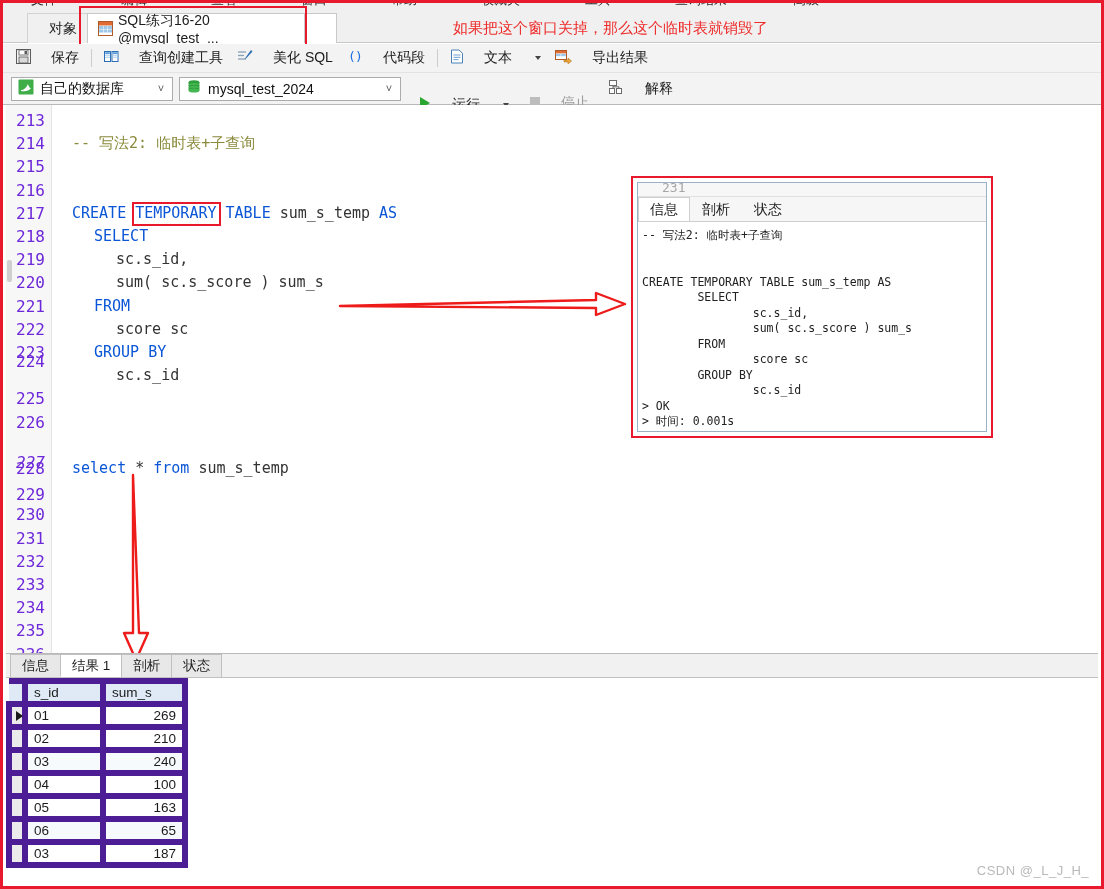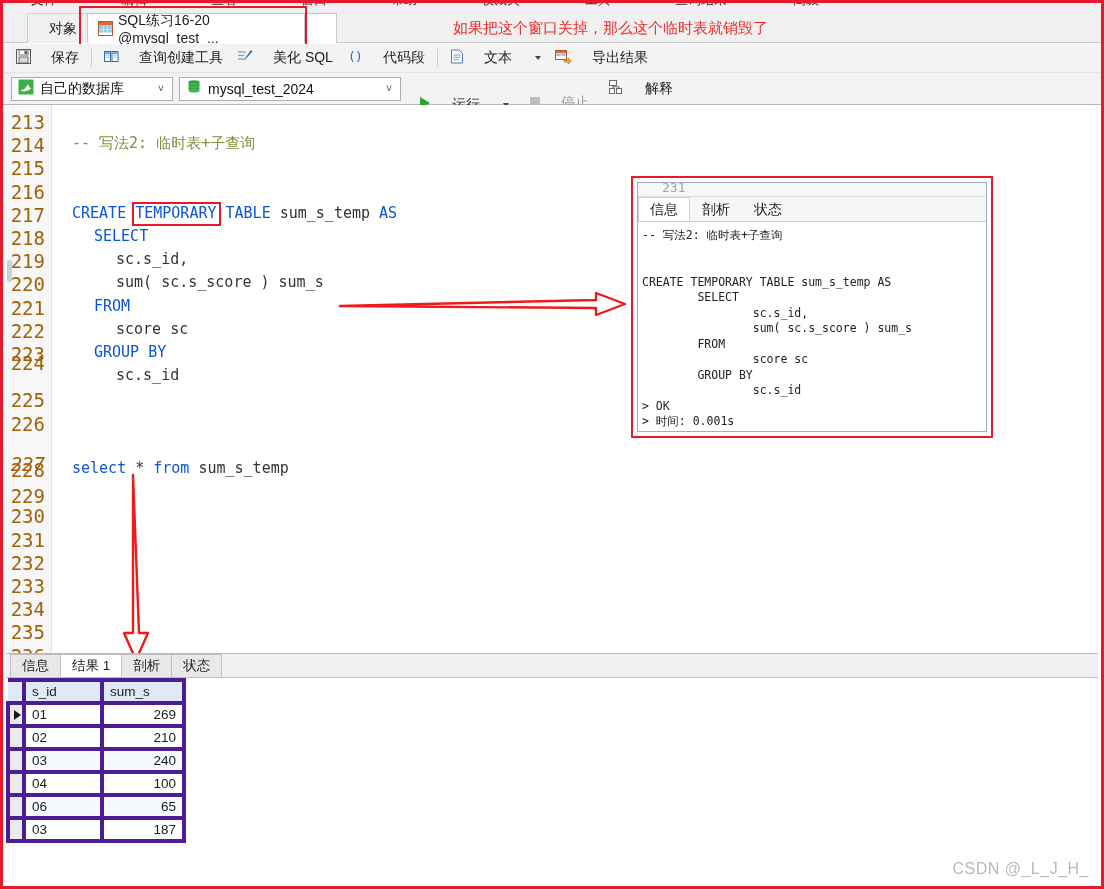--- a/index.html
+++ b/index.html
@@ -97,21 +97,21 @@
     position: absolute; top: 102px; left: 3px; right: 3px; bottom: 233px;
     background: #ffffff; overflow: hidden;
   }
   .gutter {
     position: absolute; left: 0; top: 0; bottom: 0; width: 46px;
     background: #f7f7f7; border-right: 1px solid #e4e4e4;
   }
   .gutter .ln {
     position: absolute; right: 6px;
     font-family: "DejaVu Sans Mono", "Liberation Mono", monospace;
-    font-size: 19px; color: #a16207; line-height: 1;
+    font-size: 16px; color: #6d28d9; line-height: 1;
   }
   .gutter-thumb {
     position: absolute; left: 1px; width: 5px; height: 22px;
     background: #cfcfcf; border-radius: 2px;
   }
   .code {
     position: absolute; left: 46px; top: 0; right: 0; bottom: 0;
   }
   .cl {
     position: absolute; left: 20px;
@@ -193,40 +193,40 @@
     margin-right: -1px;
   }
   .btab.active { background: #ffffff; border-bottom: 1px solid #ffffff; }
 
   .grid {
     position: absolute; top: 24px; left: 0; right: 0; bottom: 0;
     background: #ffffff; overflow: hidden;
   }
   table.rs { border-collapse: collapse; font-size: 13.5px; color: #1b1b1b; }
   table.rs th, table.rs td {
-    border: 4px solid #4c1d95; height: 23px; padding: 0 6px;
+    border: 6px solid #4c1d95; height: 23px; padding: 0 6px;
     font-weight: normal; text-align: left;
   }
   table.rs th { background: #dfeaf6; }
   table.rs td.num { text-align: right; }
   table.rs td.sel { width: 16px; padding: 0; background: #ebebeb; position: relative; }
   table.rs th.selh { width: 16px; padding: 0; background: #dfeaf6; border-left: none; }
   .rowmark {
     position: absolute; left: 4px; top: 50%; transform: translateY(-50%);
     width: 0; height: 0;
     border-top: 5px solid transparent; border-bottom: 5px solid transparent;
     border-left: 7px solid #1a1a1a;
   }
   tr.alt td:not(.sel) { background: #f7fafd; }
   .col-sid { width: 78px; }
   .col-sum { width: 82px; }
 
   .watermark {
     position: absolute; right: 12px; bottom: 8px;
-    font-size: 16px; color: #b9b9b9; letter-spacing: .5px;
+    font-size: 13px; color: #b9b9b9; letter-spacing: .5px;
   }
 </style>
 </head>
 <body>
 
 <div id="page">
 
   <div class="menu-strip" id="menu-strip">
       <span class="mi" style="left: 28px;">文件</span>
       <span class="mi" style="left: 118px;">编辑</span>
@@ -511,20 +511,25 @@
             <tr class="alt">
               <td class="sel"></td>
               <td class="col-sid">03</td>
               <td class="col-sum num">240</td>
             </tr>
             <tr class="">
               <td class="sel"></td>
               <td class="col-sid">04</td>
               <td class="col-sum num">100</td>
             </tr>
+            <tr>
+              <td class="sel"></td>
+              <td class="col-sid">05</td>
+              <td class="col-sum num">163</td>
+            </tr>
             <tr class="alt">
               <td class="sel"></td>
               <td class="col-sid">06</td>
               <td class="col-sum num">65</td>
             </tr>
             <tr>
               <td class="sel"></td>
               <td class="col-sid">03</td>
               <td class="col-sum num">187</td>
             </tr>

